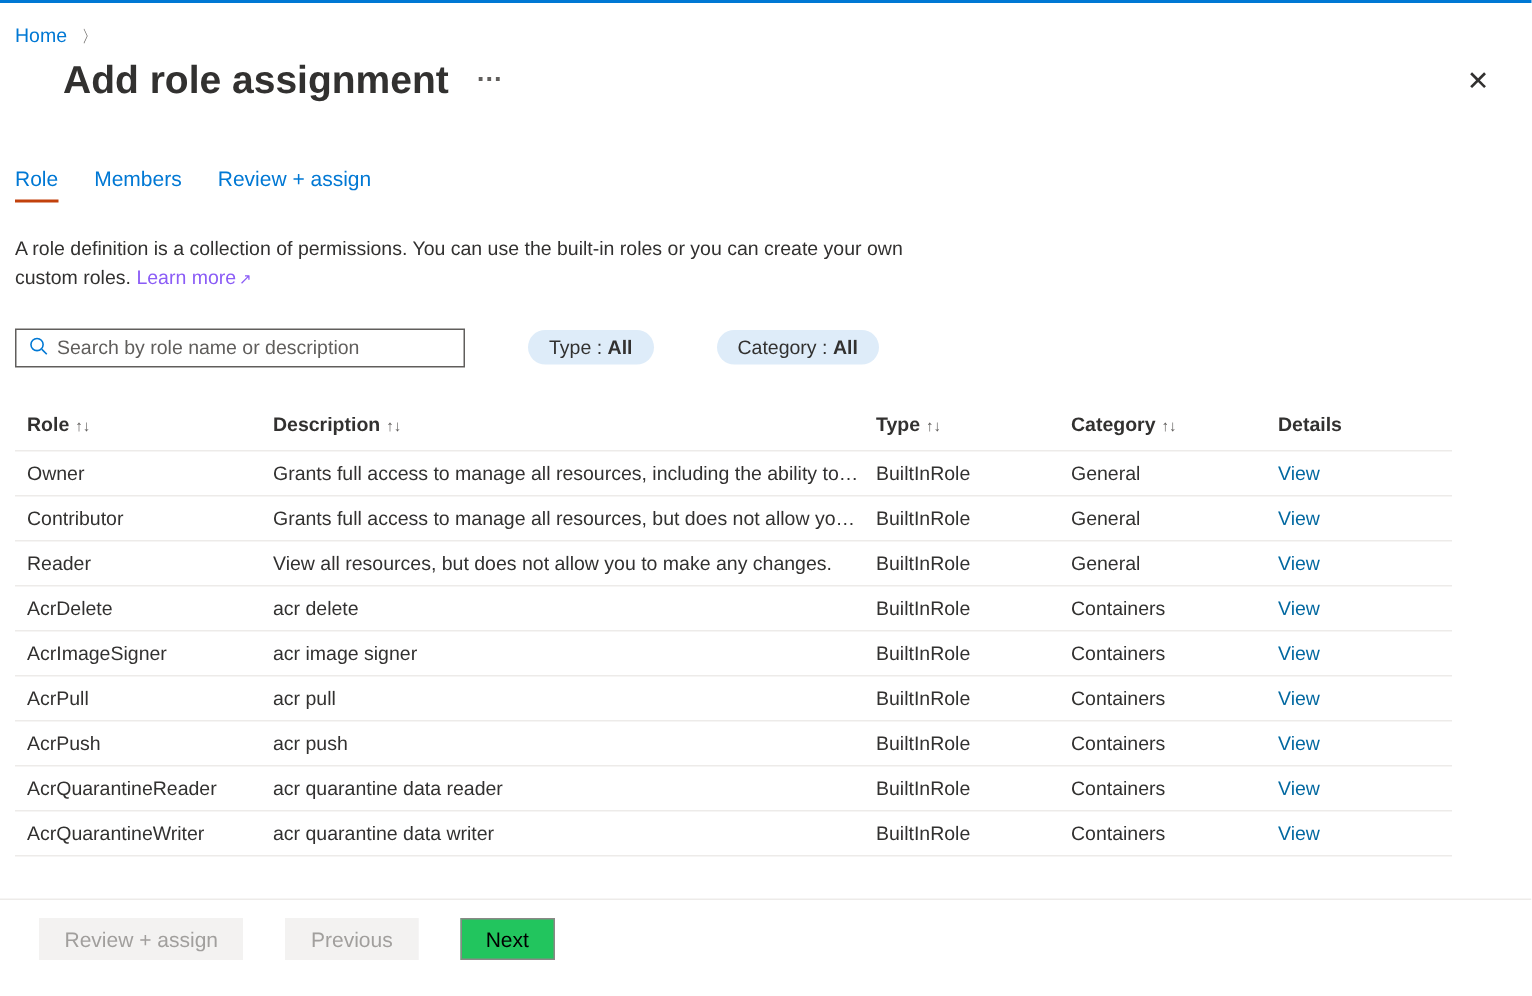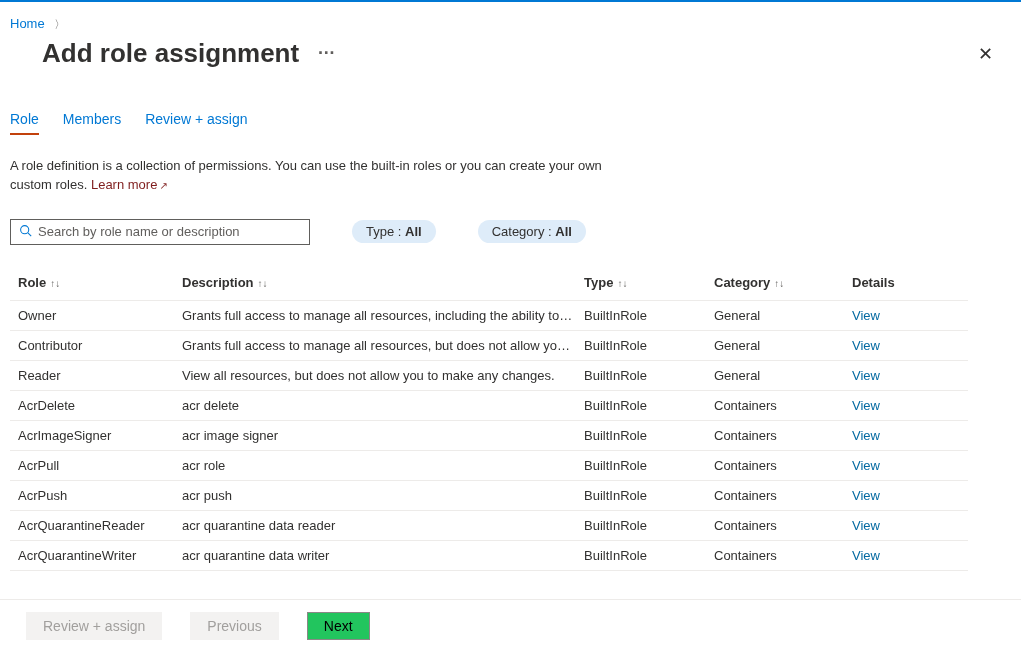--- a/index.html
+++ b/index.html
@@ -59,21 +59,21 @@
       cursor: pointer;
     }
     .tab.active { border-bottom: 2px solid #c2410c; font-weight: 400; text-align: right; }
     .info-text {
       margin-top: 22px;
       font-size: 13px;
       line-height: 1.45;
       max-width: 610px;
       color: #323130;
     }
-    .learn-more { color: #7f1d1d; text-decoration: none; }
+    .learn-more { color: #8b5cf6; text-decoration: none; }
     .ext-icon { font-size: 10px; margin-left: 2px; }
     .filter-row {
       display: flex;
       align-items: center;
       gap: 42px;
       margin-top: 24px;
     }
     .search-box {
       width: 300px;
       height: 26px;
@@ -244,21 +244,21 @@
         </div>
         <div class="table-row">
           <div class="col-name">AcrImageSigner</div>
           <div class="col-desc">acr image signer</div>
           <div class="col-type">BuiltInRole</div>
           <div class="col-cat">Containers</div>
           <div class="col-details"><span class="view-link">View</span></div>
         </div>
         <div class="table-row">
           <div class="col-name">AcrPull</div>
-          <div class="col-desc">acr role</div>
+          <div class="col-desc">acr pull</div>
           <div class="col-type">BuiltInRole</div>
           <div class="col-cat">Containers</div>
           <div class="col-details"><span class="view-link">View</span></div>
         </div>
         <div class="table-row">
           <div class="col-name">AcrPush</div>
           <div class="col-desc">acr push</div>
           <div class="col-type">BuiltInRole</div>
           <div class="col-cat">Containers</div>
           <div class="col-details"><span class="view-link">View</span></div>

